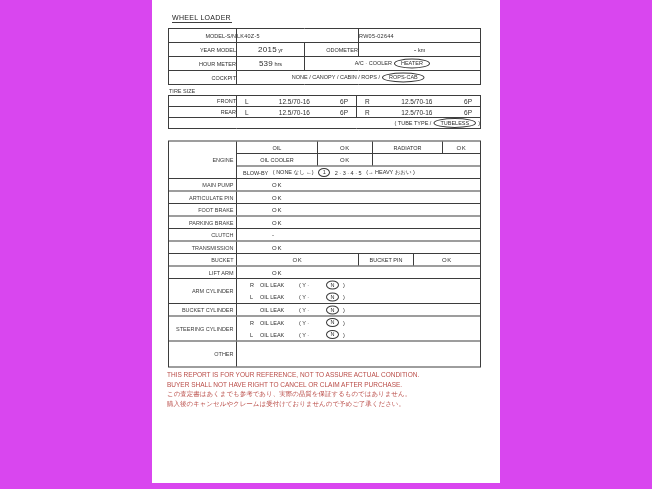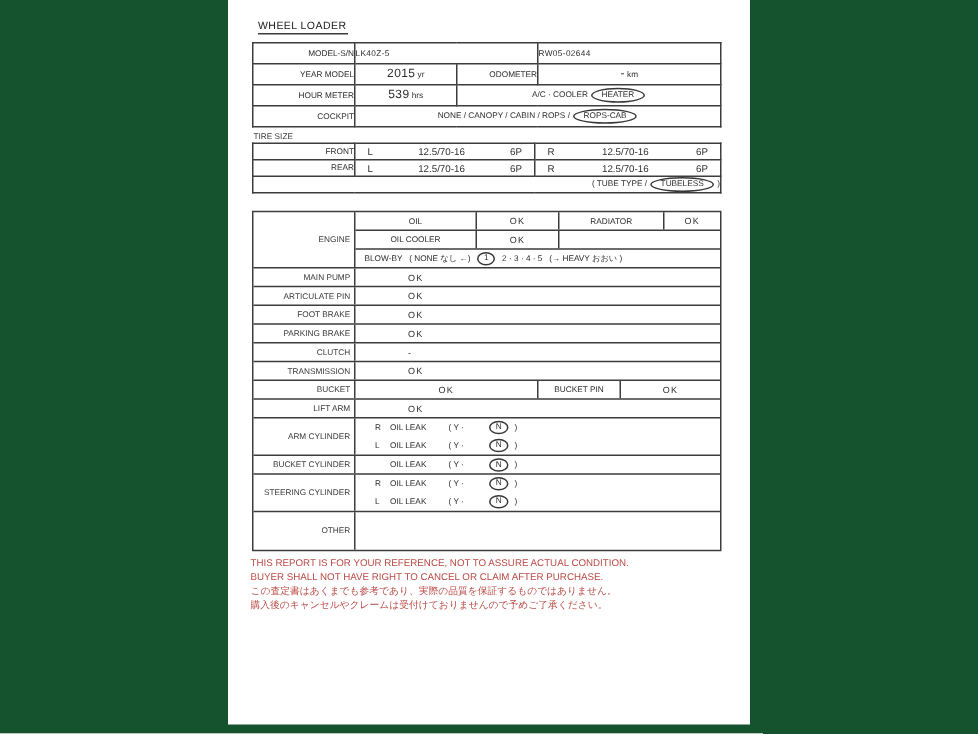--- a/index.html
+++ b/index.html
@@ -1,21 +1,21 @@
 <!DOCTYPE html>
 <html><head>
 <meta charset="utf-8">
 <style>
   html,body{margin:0;padding:0;}
   body{
     width:652px;height:489px;overflow:hidden;
     background:#ececec;
     font-family:"Liberation Sans","DejaVu Sans",sans-serif;
   }
-  .canvas{position:relative;width:652px;height:489px;background:#14532d;}
+  .canvas{position:relative;width:652px;height:489px;background:#d946ef;}
   .page{
     position:absolute;left:152px;top:0;width:348px;height:483px;
     background:#ffffff;overflow:hidden;
   }
   .inner{
     position:relative;width:696px;height:966px;
     transform:scale(0.5);transform-origin:0 0;
     color:#2e2e2e;
   }
   .doc-title{

